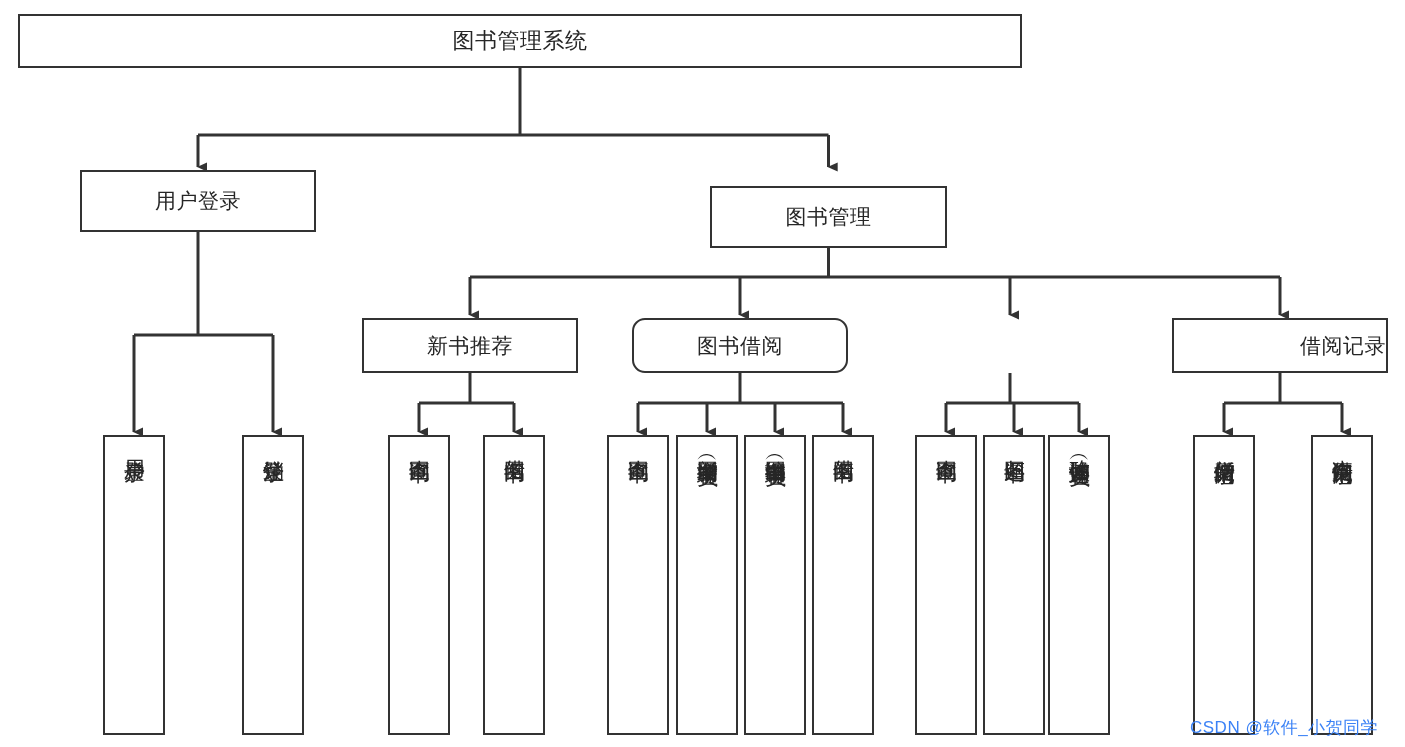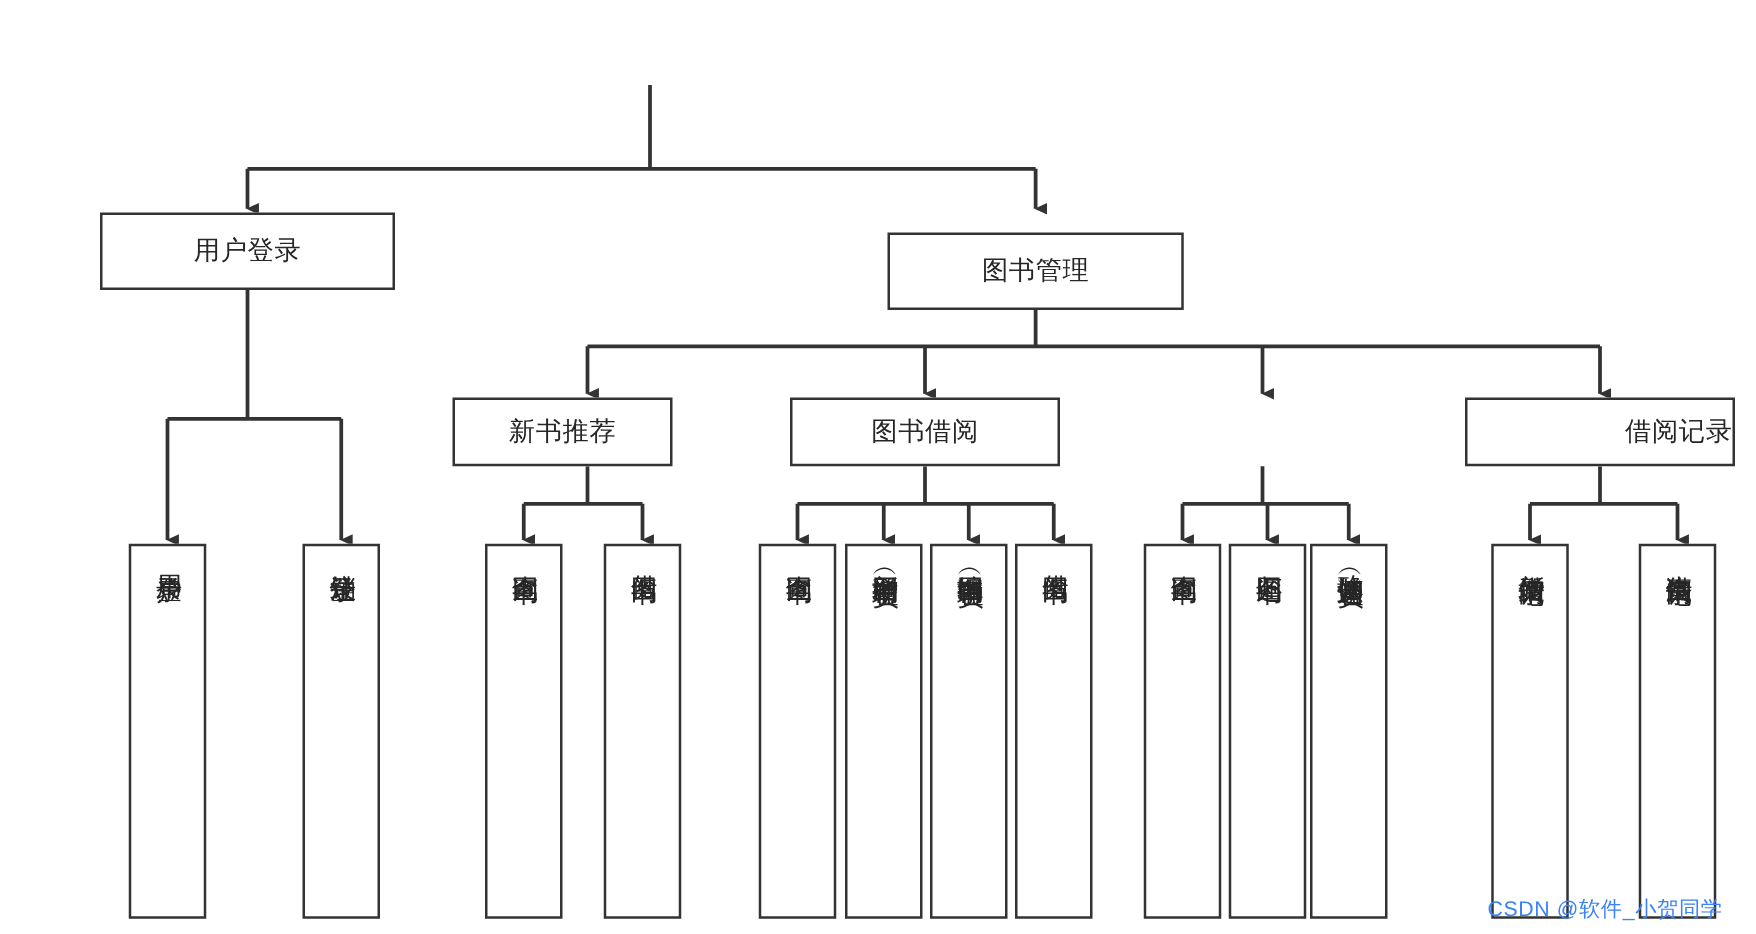--- a/index.html
+++ b/index.html
@@ -107,32 +107,35 @@
         <path d="M 946 403 L 946 432" marker-end="url(#arrow)"></path>
         <path d="M 1014 403 L 1014 432" marker-end="url(#arrow)"></path>
         <path d="M 1079 403 L 1079 432" marker-end="url(#arrow)"></path>
         <path d="M 1280 373 L 1280 403"></path>
         <path d="M 1224 403 L 1342 403"></path>
         <path d="M 1224 403 L 1224 432" marker-end="url(#arrow)"></path>
         <path d="M 1342 403 L 1342 432" marker-end="url(#arrow)"></path>
       </g>
   </svg>
 
+  <div class="node root horizontal" style="left:18px;top:14px;width:1004px;height:54px;">
+    <span class="node-label">图书管理系统</span>
+  </div>
 
   <div class="node horizontal" style="left:80px;top:170px;width:236px;height:62px;">
     <span class="node-label">用户登录</span>
   </div>
   <div class="node horizontal" style="left:710px;top:170px;width:237px;height:62px;margin-top:16px;">
     <span class="node-label">图书管理</span>
   </div>
 
-  <div class="node horizontal" style="left:362px;top:318px;width:176px;height:55px;">
+  <div class="node horizontal" style="left:362px;top:318px;width:216px;height:55px;">
     <span class="node-label">新书推荐</span>
   </div>
-  <div class="node horizontal" style="left:632px;top:318px;width:216px;height:55px;">
+  <div class="node horizontal" style="left:632px;top:318px;width:216px;height:55px;border-radius:13px;">
     <span class="node-label">图书借阅</span>
   </div>
   <div class="node horizontal" style="left:1172px;top:318px;width:216px;height:55px;justify-content:flex-end;">
     <span class="node-label">借阅记录</span>
   </div>
 
   <div class="node vertical" style="left:103px;top:435px;width:62px;height:300px;">
     <span class="node-label">用户登录</span>
   </div>
   <div class="node vertical" style="left:242px;top:435px;width:62px;height:300px;">

